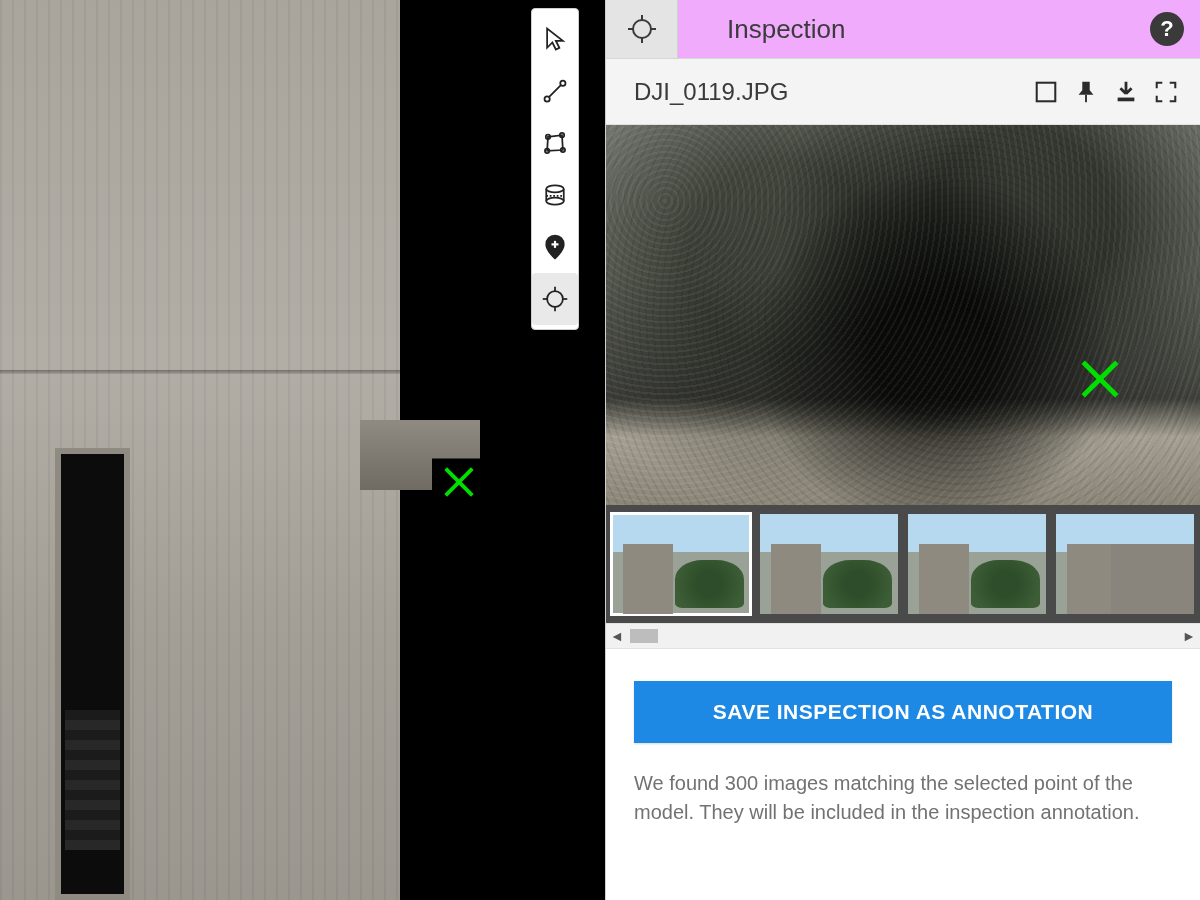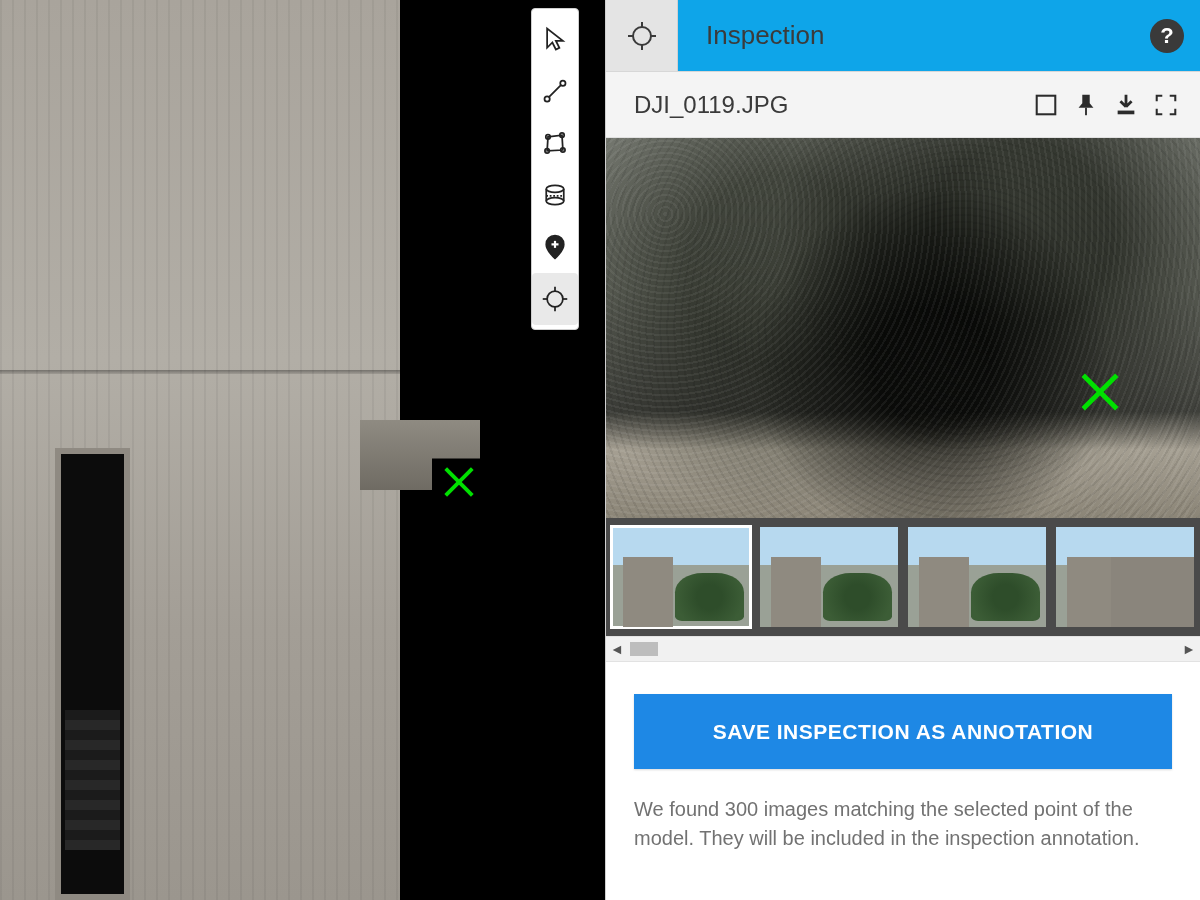--- a/index.html
+++ b/index.html
@@ -77,25 +77,26 @@
   .tool-btn svg { width: 28px; height: 28px; stroke: #222; stroke-width: 2; fill: none; }
 
   
   .panel {
     flex: 1;
     display: flex; flex-direction: column;
     background: #fafafa;
     border-left: 1px solid #d0d0d0;
   }
   .panel-header {
-    height: 72px;
-    background: #0ea5e9;
+    height: 59px;
+    background: #f0abfc;
     border-bottom: 1px solid #d7d7d7;
     display: flex; align-items: center;
     padding: 0 16px 0 0;
+    gap: 21px;
   }
   .panel-header .tab {
     width: 72px; height: 100%;
     display: flex; align-items: center; justify-content: center;
     background: #e4e4e4;
     border-right: 1px solid #d0d0d0;
   }
   .panel-header .tab svg { width: 32px; height: 32px; stroke:#3a3a3a; stroke-width:2; fill:none; }
   .panel-header .title {
     flex: 1; padding-left: 28px;
@@ -189,21 +190,21 @@
     position:absolute; left:2px; top:2px; width:28px; height:14px;
     background:#bdbdbd;
   }
 
   .action-area {
     flex: 1;
     padding: 32px 28px 0 28px;
     background: #fff;
   }
   .save-btn {
-    width: 100%; height: 75px;
+    width: 100%; height: 62px;
     background: #1e88e5;
     color: #fff;
     border: none;
     font-size: 21px;
     font-weight: 700;
     letter-spacing: .5px;
     cursor: pointer;
     box-shadow: 0 1px 2px rgba(0,0,0,.15);
   }
   .info-text {

